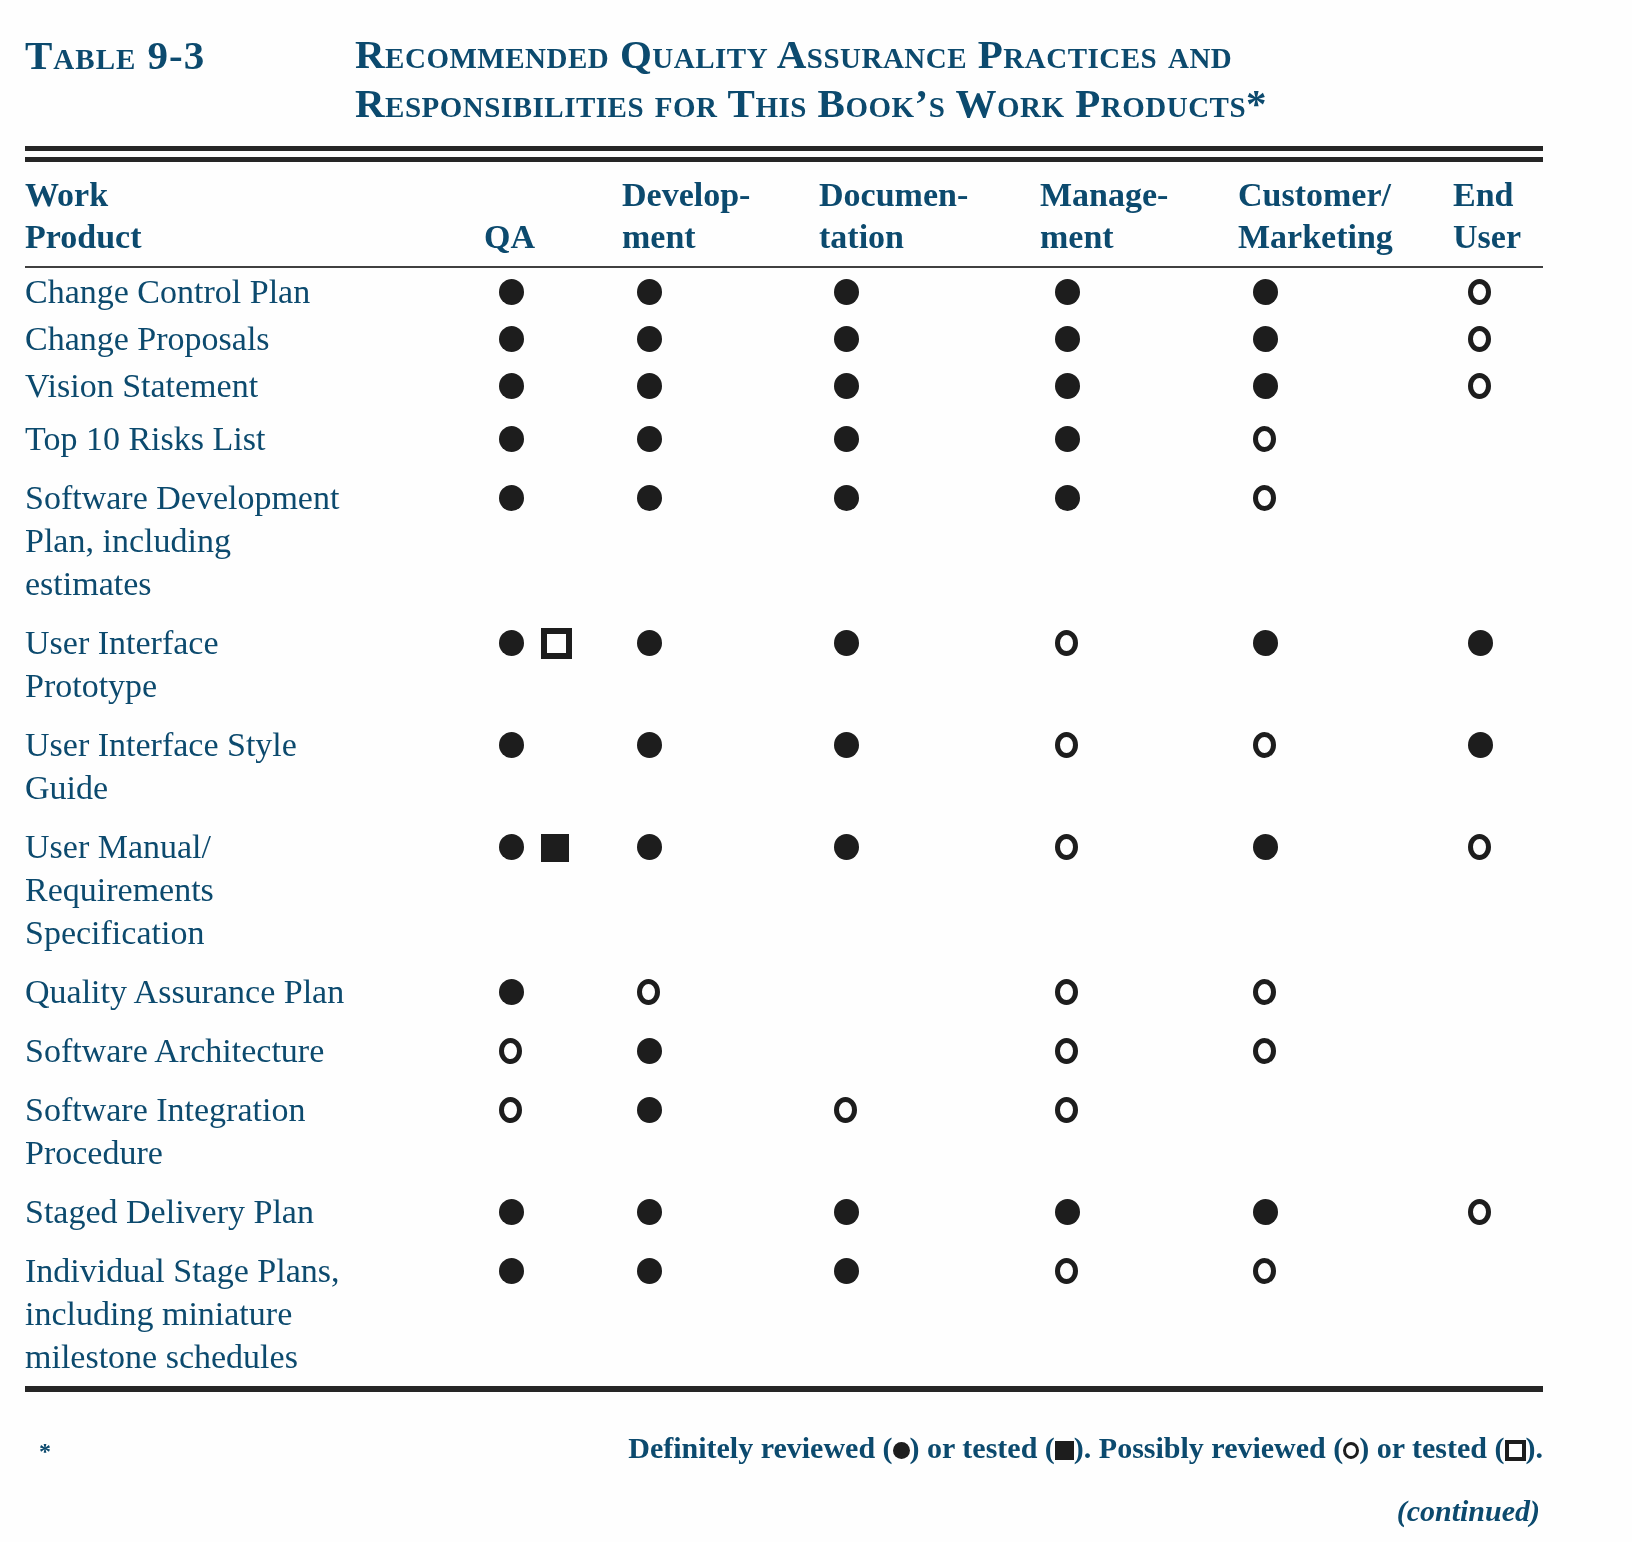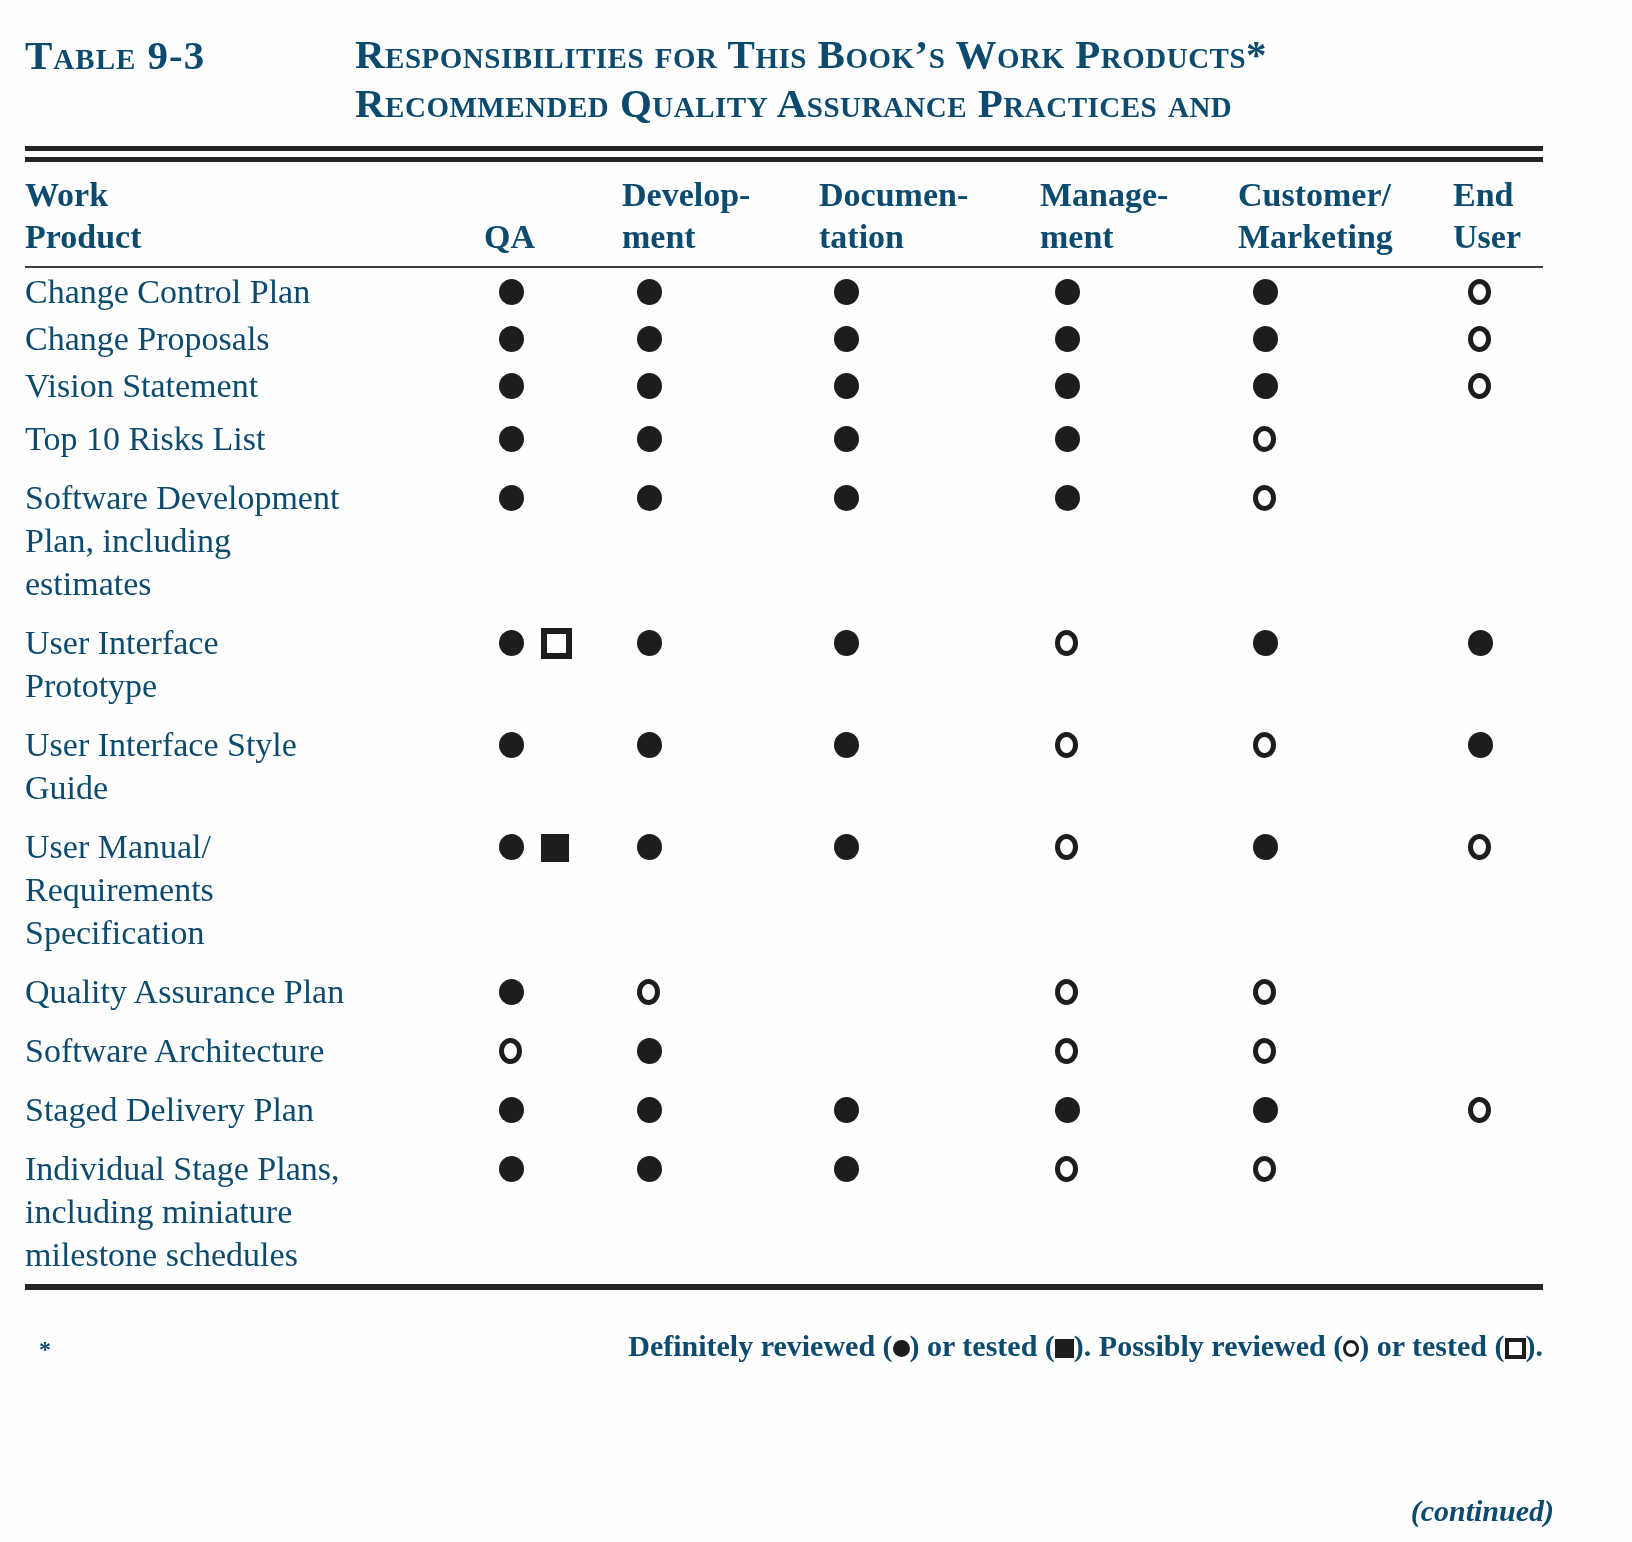--- a/index.html
+++ b/index.html
@@ -124,37 +124,37 @@
     width: 52px;
     font-size: 24px;
     padding-left: 14px;
     padding-top: 3px;
   }
   .footnote-body { flex: 1; text-align: right; }
 
   
   .continued {
     position: absolute;
-    right: 78px;
+    right: 92px;
     bottom: 14px;
     font-weight: bold;
     font-style: italic;
     font-size: 30px;
   }
 </style>
 </head>
 <body>
 
 <div class="page">
 
   <div class="title-row">
     <div class="table-label">Table 9-3</div>
     <div class="table-title">
+      <div>Recommended Quality Assurance Practices and</div>
       <div>Responsibilities for This Book’s Work Products*</div>
-      <div>Recommended Quality Assurance Practices and</div>
     </div>
   </div>
 
   <div class="double-rule"></div>
 
   <table class="qa-table">
     <colgroup>
       <col style="width:459px">
       <col style="width:138px">
       <col style="width:197px">
@@ -286,20 +286,30 @@
         <tr>
           <td class="wp">Software Architecture</td>
           <td class="sym"><span class="symbol open-circle"></span></td>
           <td class="sym"><span class="symbol filled-circle"></span></td>
           <td class="sym"></td>
           <td class="sym"><span class="symbol open-circle"></span></td>
           <td class="sym"><span class="symbol open-circle"></span></td>
           <td class="sym"></td>
         </tr>
         <tr>
+          <td class="wp">Software Integration
+Procedure</td>
+          <td class="sym"><span class="symbol open-circle"></span></td>
+          <td class="sym"><span class="symbol filled-circle"></span></td>
+          <td class="sym"><span class="symbol open-circle"></span></td>
+          <td class="sym"><span class="symbol open-circle"></span></td>
+          <td class="sym"></td>
+          <td class="sym"></td>
+        </tr>
+        <tr>
           <td class="wp">Staged Delivery Plan</td>
           <td class="sym"><span class="symbol filled-circle"></span></td>
           <td class="sym"><span class="symbol filled-circle"></span></td>
           <td class="sym"><span class="symbol filled-circle"></span></td>
           <td class="sym"><span class="symbol filled-circle"></span></td>
           <td class="sym"><span class="symbol filled-circle"></span></td>
           <td class="sym"><span class="symbol open-circle"></span></td>
         </tr>
         <tr>
           <td class="wp">Individual Stage Plans,

